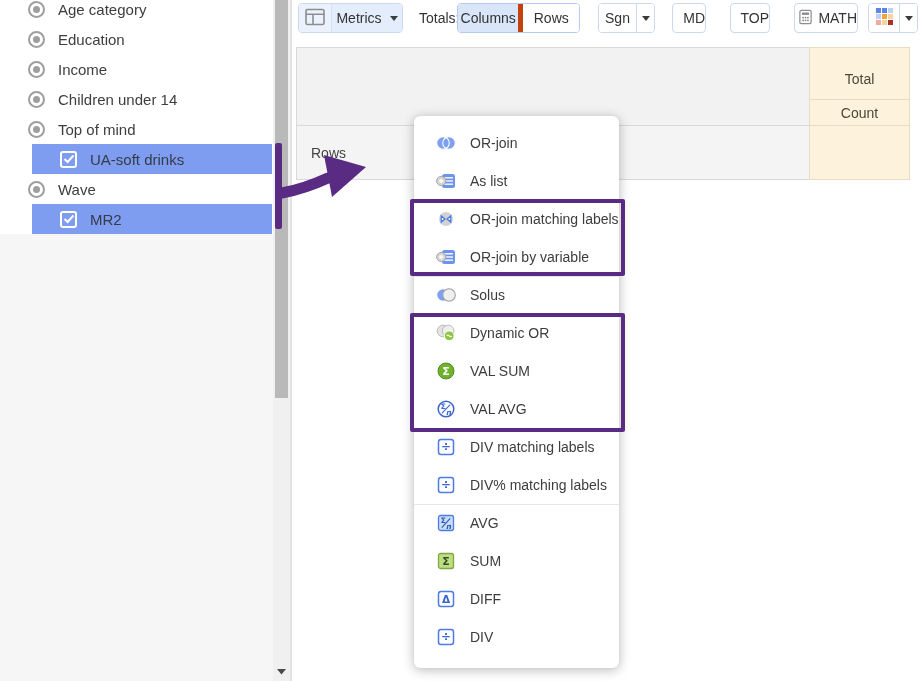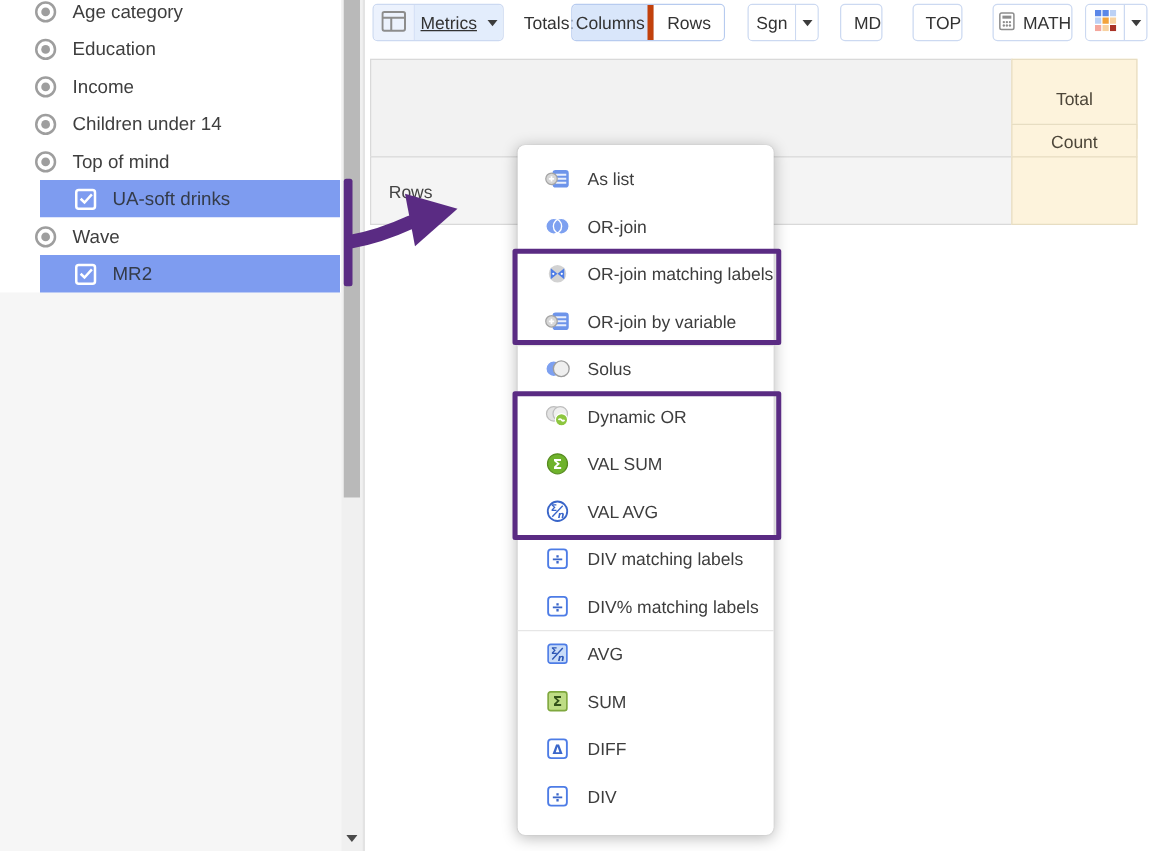--- a/index.html
+++ b/index.html
@@ -126,21 +126,21 @@
     <div class="grp" style="left:6px; width:105px;">
       <div class="seg" style="width:33px; background:#ecf2fd; border-right:1px solid #d7e2f7;">
         <span>
           <svg width="20" height="18" viewBox="0 0 20 18">
             <rect x="1" y="1.5" width="18" height="15" rx="1.5" fill="none" stroke="#8d8d8d" stroke-width="1.6"></rect>
             <line x1="1" y1="6.2" x2="19" y2="6.2" stroke="#8d8d8d" stroke-width="1.6"></line>
             <line x1="8" y1="6.2" x2="8" y2="16.5" stroke="#8d8d8d" stroke-width="1.6"></line>
           </svg>
         </span>
       </div>
-      <div class="seg" style="flex:1; background:#e3edfc; gap:8px;text-decoration:underline;">
+      <div class="seg" style="flex:1; background:#e3edfc; gap:8px;">
         <span>Metrics</span>
         <span class="caret"></span>
       </div>
     </div>
 
     <div class="lbl-static" style="left:127px;">Totals:</div>
 
     <div class="grp" style="left:165px; width:123px; border-color:#b7cbef;">
       <div class="seg" style="width:66px; background:#d9e6fa; border-right:5px solid #c2410c;">
         <span>Columns</span>
@@ -214,66 +214,66 @@
     <div class="cell cell-gray" style="left:4px; top:125px; width:514px; height:55px; background:#f4f4f4;">
       <span class="rows-label">Rows</span>
     </div>
     <div class="cell cell-cream" style="left:517px; top:125px; width:101px; height:55px;"></div>
 
     <div class="menu">
 
       <div class="mi">
         <span class="ic">
           <svg width="20" height="16" viewBox="0 0 20 16">
-            <rect x="6" y="1" width="13" height="14" rx="2.5" fill="#6d94ea"></rect>
-            <rect x="8.5" y="4" width="8.5" height="1.6" fill="#fff" opacity=".85"></rect>
-              <rect x="8.5" y="7.2" width="8.5" height="1.6" fill="#fff" opacity=".85"></rect>
-              <rect x="8.5" y="10.4" width="8.5" height="1.6" fill="#fff" opacity=".85"></rect>
-            <circle cx="5.2" cy="8" r="4.6" fill="#d6d6d6" stroke="#a5a5a5"></circle>
-            <path d="M5.2 5.9 V10.1 M3.1 8 H7.3" stroke="#fff" stroke-width="1.4"></path>
-          </svg>
-        </span>
-        <span>As list</span>
-      </div>
-
-      <div class="mi">
-        <span class="ic">
-          <svg width="20" height="16" viewBox="0 0 20 16">
             <circle cx="7" cy="8" r="6.3" fill="#7da0f0"></circle>
             <circle cx="13" cy="8" r="6.3" fill="#7da0f0" stroke="#fff" stroke-width="1.1"></circle>
             <circle cx="7" cy="8" r="6.3" fill="none" stroke="#fff" stroke-width="1.1"></circle>
           </svg>
         </span>
         <span>OR-join</span>
-      </div>
-
-      <div class="mi">
-        <span class="ic">
-          <svg width="18" height="16" viewBox="0 0 18 16">
-            <circle cx="9" cy="8" r="7" fill="#d2d2d2"></circle>
-            <path d="M3.6 3.6 L9 8 L3.6 12.4 Z" fill="#4d7ce6"></path>
-            <path d="M14.4 3.6 L9 8 L14.4 12.4 Z" fill="#4d7ce6"></path>
-            <circle cx="5.6" cy="8" r=".9" fill="#fff"></circle>
-              <circle cx="12.4" cy="8" r=".9" fill="#fff"></circle>
-          </svg>
-        </span>
-        <span>OR-join matching labels</span>
       </div>
 
       <div class="mi">
         <span class="ic">
           <svg width="20" height="16" viewBox="0 0 20 16">
             <rect x="6" y="1" width="13" height="14" rx="2.5" fill="#6d94ea"></rect>
             <rect x="8.5" y="4" width="8.5" height="1.6" fill="#fff" opacity=".85"></rect>
               <rect x="8.5" y="7.2" width="8.5" height="1.6" fill="#fff" opacity=".85"></rect>
               <rect x="8.5" y="10.4" width="8.5" height="1.6" fill="#fff" opacity=".85"></rect>
             <circle cx="5.2" cy="8" r="4.6" fill="#d6d6d6" stroke="#a5a5a5"></circle>
             <path d="M5.2 5.9 V10.1 M3.1 8 H7.3" stroke="#fff" stroke-width="1.4"></path>
           </svg>
         </span>
+        <span>As list</span>
+      </div>
+
+      <div class="mi">
+        <span class="ic">
+          <svg width="18" height="16" viewBox="0 0 18 16">
+            <circle cx="9" cy="8" r="7" fill="#d2d2d2"></circle>
+            <path d="M3.6 3.6 L9 8 L3.6 12.4 Z" fill="#4d7ce6"></path>
+            <path d="M14.4 3.6 L9 8 L14.4 12.4 Z" fill="#4d7ce6"></path>
+            <circle cx="5.6" cy="8" r=".9" fill="#fff"></circle>
+              <circle cx="12.4" cy="8" r=".9" fill="#fff"></circle>
+          </svg>
+        </span>
+        <span>OR-join matching labels</span>
+      </div>
+
+      <div class="mi">
+        <span class="ic">
+          <svg width="20" height="16" viewBox="0 0 20 16">
+            <rect x="6" y="1" width="13" height="14" rx="2.5" fill="#6d94ea"></rect>
+            <rect x="8.5" y="4" width="8.5" height="1.6" fill="#fff" opacity=".85"></rect>
+              <rect x="8.5" y="7.2" width="8.5" height="1.6" fill="#fff" opacity=".85"></rect>
+              <rect x="8.5" y="10.4" width="8.5" height="1.6" fill="#fff" opacity=".85"></rect>
+            <circle cx="5.2" cy="8" r="4.6" fill="#d6d6d6" stroke="#a5a5a5"></circle>
+            <path d="M5.2 5.9 V10.1 M3.1 8 H7.3" stroke="#fff" stroke-width="1.4"></path>
+          </svg>
+        </span>
         <span>OR-join by variable</span>
       </div>
 
       <div class="mi">
         <span class="ic">
           <svg width="20" height="16" viewBox="0 0 20 16">
             <circle cx="7" cy="8" r="6.3" fill="#7da0f0" stroke="#fff" stroke-width="1.1"></circle>
             <circle cx="13" cy="8" r="6.3" fill="#efefef" stroke="#9e9e9e" stroke-width="1.1"></circle>
           </svg>
         </span>

